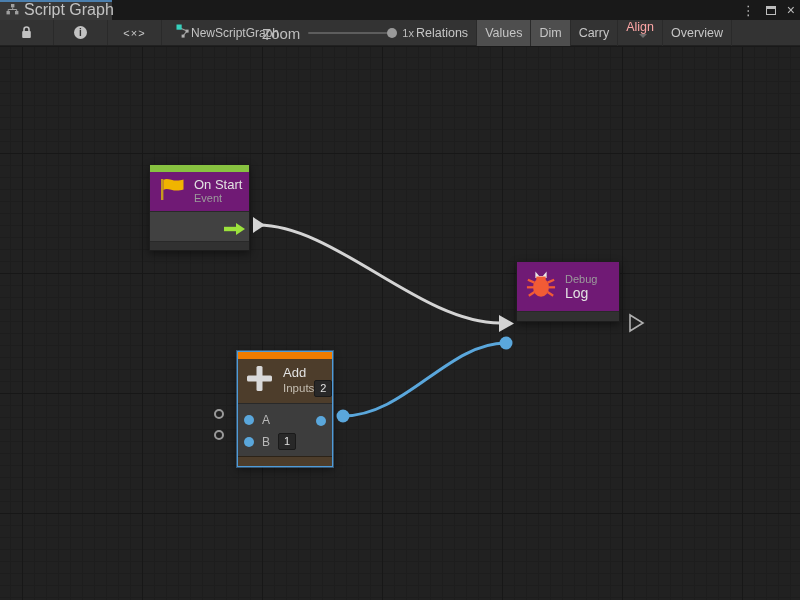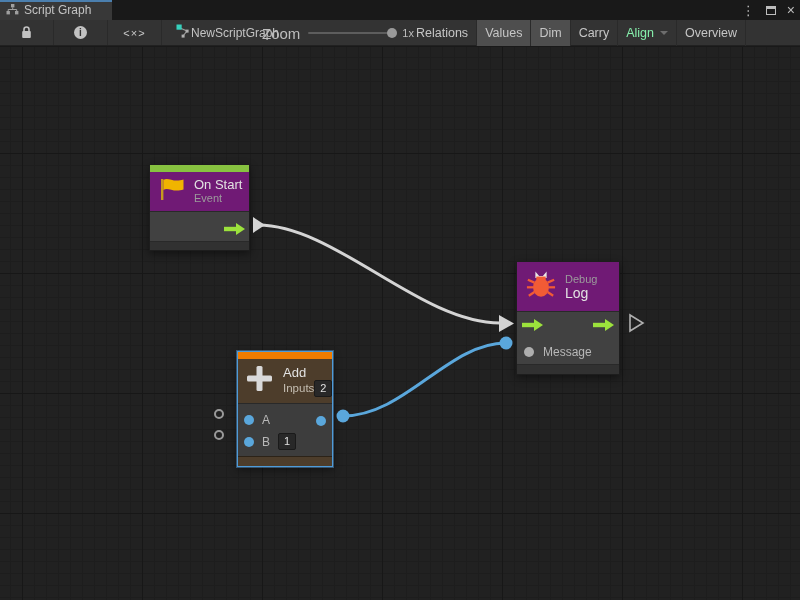--- a/index.html
+++ b/index.html
@@ -10,21 +10,21 @@
     -webkit-font-smoothing:antialiased;
   }
 
   
   .tabbar { position:relative; height:20px; background:#191919; display:flex; }
   .tab {
     position:relative; width:112px; height:20px; background:#383838;
     display:flex; align-items:center; gap:5px; padding-left:6px;
   }
   .tab::before { content:""; position:absolute; top:0; left:0; right:0; height:2px; background:#4b7fae; }
-  .tab-label { font-size:12px; color:#c4c4c4; white-space:nowrap; }
+  .tab-label { font-size:16px; color:#c4c4c4; white-space:nowrap; }
   .win-controls { position:absolute; right:5px; top:0; height:20px; display:flex; align-items:center; gap:11px; }
   .wc-menu { color:#bdbdbd; font-size:13px; line-height:1; }
   .wc-max { width:10px; height:9px; border:1px solid #bdbdbd; border-top-width:3px; }
   .wc-close { color:#bdbdbd; font-size:14px; line-height:1; }
 
   
   .toolbar {
     position:relative; height:26px; background:#333333;
     border-bottom:1px solid #212121; display:flex; align-items:center;
   }
@@ -44,21 +44,21 @@
   .zoom-label { font-size:15px; color:#bdbdbd; }
   .zoom-track { position:relative; width:86px; height:2px; background:#5d5d5d; border-radius:1px; }
   .zoom-handle { position:absolute; right:-3px; top:-4px; width:10px; height:10px; border-radius:50%; background:#9a9a9a; }
   .zoom-value { font-size:11px; color:#bdbdbd; }
   .toolbar-buttons { position:absolute; left:408px; top:0; height:26px; display:flex; align-items:stretch; white-space:nowrap; }
   .tbtn {
     display:flex; align-items:center; padding:0 8px; font-size:12.5px; color:#c6c6c6;
     border-right:1px solid #2a2a2a;
   }
   .tbtn.active { background:#4e4e4e; }
-  .tbtn.disabled { color:#86efac; }
+  .tbtn.disabled { color:#fca5a5;flex-direction:column; }
   .caret { width:0; height:0; border-left:4px solid transparent; border-right:4px solid transparent; border-top:4px solid #6d6d6d; margin-left:6px; }
 
   
   .canvas {
     position:absolute; top:47px; left:0; width:800px; height:553px;
     background-color:#212121;
     background-image:
       repeating-linear-gradient(to right,  transparent 0 22px,  #171717 22px 23px,  transparent 23px 120px),
       repeating-linear-gradient(to bottom, transparent 0 106px, #171717 106px 107px, transparent 107px 120px),
       repeating-linear-gradient(to right,  transparent 0 10px,  #1d1d1d 10px 11px,  transparent 11px 12px),
@@ -230,40 +230,20 @@
             </g>
             <ellipse cx="16" cy="18" rx="8.5" ry="10" fill="#f25b35"></ellipse>
             <rect x="11" y="6.5" width="10" height="4" fill="#f25b35"></rect>
           </svg>
         </span>
         <span>
           <div class="sub">Debug</div>
           <div class="ttl" style="font-size:14px">Log</div>
         </span>
       </div>
-      <div class="nbody">
-        <div class="flow-row">
-          <span>
-            <svg width="21" height="12" viewBox="0 0 21 12">
-              <rect x="0" y="3.8" width="12" height="4.4" fill="#9ce23c"></rect>
-              <polygon points="12,0 21,6 12,12" fill="#9ce23c"></polygon>
-            </svg>
-          </span>
-          <span>
-            <svg width="21" height="12" viewBox="0 0 21 12">
-              <rect x="0" y="3.8" width="12" height="4.4" fill="#9ce23c"></rect>
-              <polygon points="12,0 21,6 12,12" fill="#9ce23c"></polygon>
-            </svg>
-          </span>
-        </div>
-        <div class="msg-row">
-          <span class="gray-dot"></span>
-          <span class="port-label">Message</span>
-        </div>
-      </div>
       <div class="nfoot"></div>
     </div>
 
     <div class="node node-add">
       <div class="strip" style="background:#f07c00"></div>
       <div class="nhead">
         <span>
           <svg width="29" height="29" viewBox="0 0 29 29">
             <rect x="2" y="11.5" width="25" height="6" rx="1.5" fill="#d9d9d9"></rect>
             <rect x="11.5" y="2" width="6" height="25" rx="1.5" fill="#d9d9d9"></rect>

